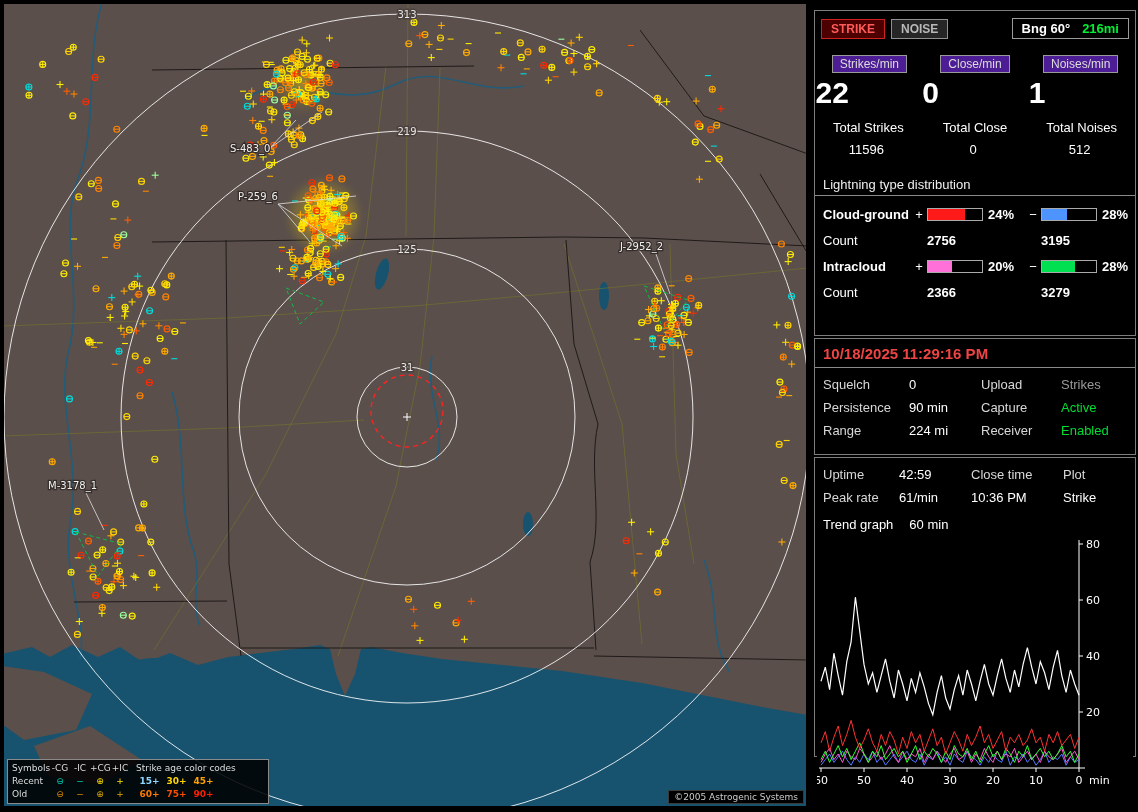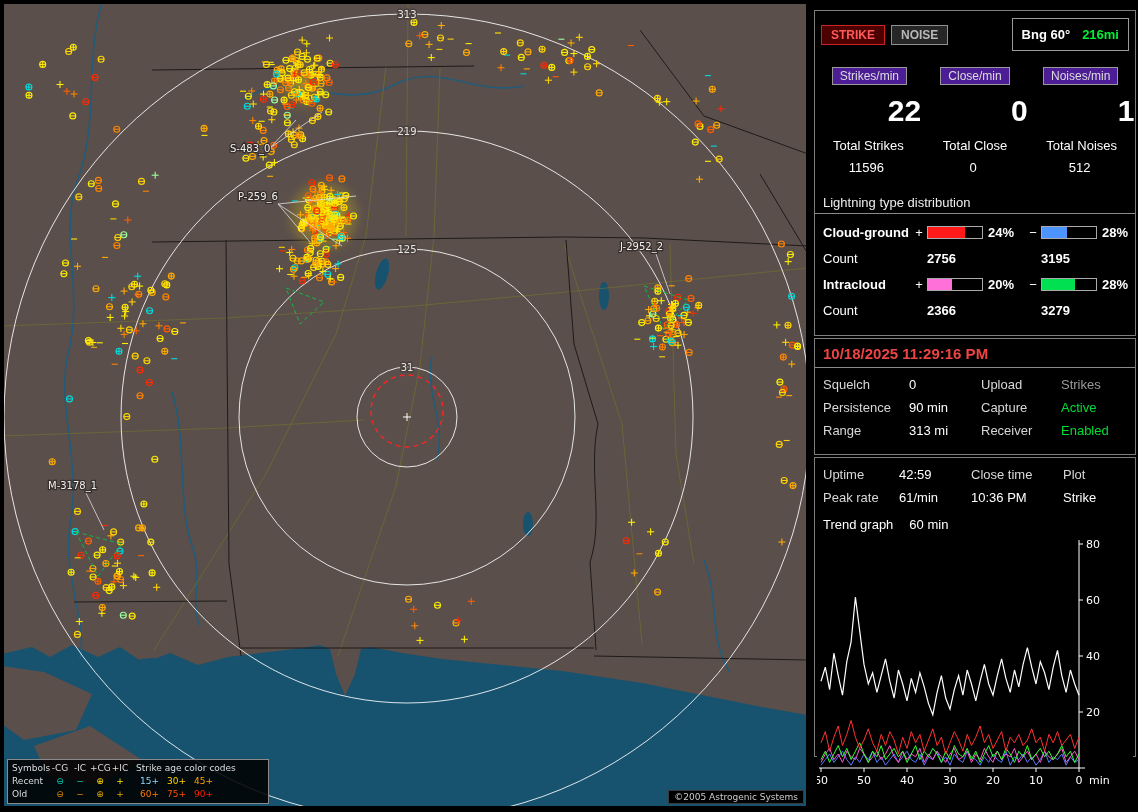--- a/index.html
+++ b/index.html
@@ -20,41 +20,41 @@
   .alarm{fill:none;stroke:#ff2222;stroke-width:1.4;stroke-dasharray:5 4;}
 
   .map-legend{position:absolute;left:3px;bottom:2px;width:252px;background:rgba(0,0,0,.88);
      border:1px solid #8a8a8a;color:#ddd;font-size:9px;line-height:13px;padding:2px 4px;
      font-family:"DejaVu Sans",sans-serif;}
   .leg-row{display:flex;align-items:flex-start;white-space:nowrap;}
   .leg-name{width:38px;}
   .leg-col,.leg-sym{display:inline-block;width:20px;text-align:center;}
   .leg-age-head{flex:1;padding-left:6px;}
   .leg-ages{padding-left:6px;}
-  .leg-age{display:inline-block;width:27px;text-align:center;font-weight:normal;}
+  .leg-age{display:inline-block;width:27px;text-align:center;font-weight:bold;}
   .copyright{position:absolute;right:2px;bottom:2px;background:#000;color:#ccc;font-size:9px;
      padding:1px 5px;border:1px solid #3a3a3a;font-family:"DejaVu Sans",sans-serif;}
 
   
   .panel{position:absolute;left:812px;top:0;width:326px;height:812px;font-size:13px;}
   .pbox{position:absolute;left:2px;width:322px;border:1px solid #7d7d7d;background:#000;box-sizing:border-box;}
   .box-a{top:10px;height:326px;}
   .box-b{top:338px;height:117px;}
   .box-c{top:457px;height:300px;}
 
   .buttons-row{display:flex;align-items:center;gap:6px;padding:7px 6px 0 6px;}
   .btn{font-size:12px;font-weight:bold;padding:2px 9px;cursor:pointer;font-family:"Liberation Sans",sans-serif;}
   .btn.strike{background:#4c0000;color:#ff5a5a;border:1px solid #cc2222;}
   .btn.noise{background:#262626;color:#b8b8b8;border:1px solid #909090;}
-  .bng-box{margin-left:auto;border:1px solid #9a9a9a;padding:8px 9px;display:flex;gap:12px;font-weight:bold;font-size:13px;}
+  .bng-box{margin-left:auto;border:1px solid #9a9a9a;padding:2px 9px;display:flex;gap:12px;font-weight:bold;font-size:13px;}
 
   .rates-row{display:flex;justify-content:space-around;margin-top:16px;}
   .rate-box{border:1px solid #9a9a9a;background:#4c1d95;color:#ddd;font-size:12px;padding:1px 7px;cursor:pointer;}
   .rates-values{display:flex;justify-content:space-around;margin-top:3px;font-size:30px;font-weight:bold;}
-  .rates-values span{width:33%;text-align:right;margin-top:6px;}
+  .rates-values span{width:33%;text-align:left;}
 
   .totals-row{display:flex;margin-top:10px;}
   .total-col{flex:1;padding:0 8px;}
   .total-label{text-align:center;font-size:13px;}
   .total-val{text-align:center;margin-top:7px;padding-right:4px;font-size:13px;}
 
   .dist-header{margin:20px 0 0;padding:0 8px 3px;border-bottom:1px solid #8a8a8a;color:#eee;}
   .dist-grid{display:grid;grid-template-columns:88px 12px 56px 40px 12px 56px 40px;align-items:center;column-gap:2px;margin:11px 8px 0;}
   .dist-label{font-weight:bold;}
   .sign{text-align:center;}
@@ -2848,21 +2848,21 @@
       <span class="val">0</span>
       <span class="lab">Upload</span>
       <span class="val" style="color: rgb(154, 154, 154);">Strikes</span>
 
       <span class="lab">Persistence</span>
       <span class="val">90 min</span>
       <span class="lab">Capture</span>
       <span class="val" style="color: rgb(0, 221, 51);">Active</span>
 
       <span class="lab">Range</span>
-      <span class="val">313 mi</span>
+      <span class="val">224 mi</span>
       <span class="lab">Receiver</span>
       <span class="val" style="color: rgb(0, 221, 51);">Enabled</span>
     </div>
   </div>
 
   <div class="pbox box-c">
     <div class="stats-grid">
       <span class="lab">Uptime</span>
       <span class="val">42:59</span>
       <span class="lab">Close time</span>

